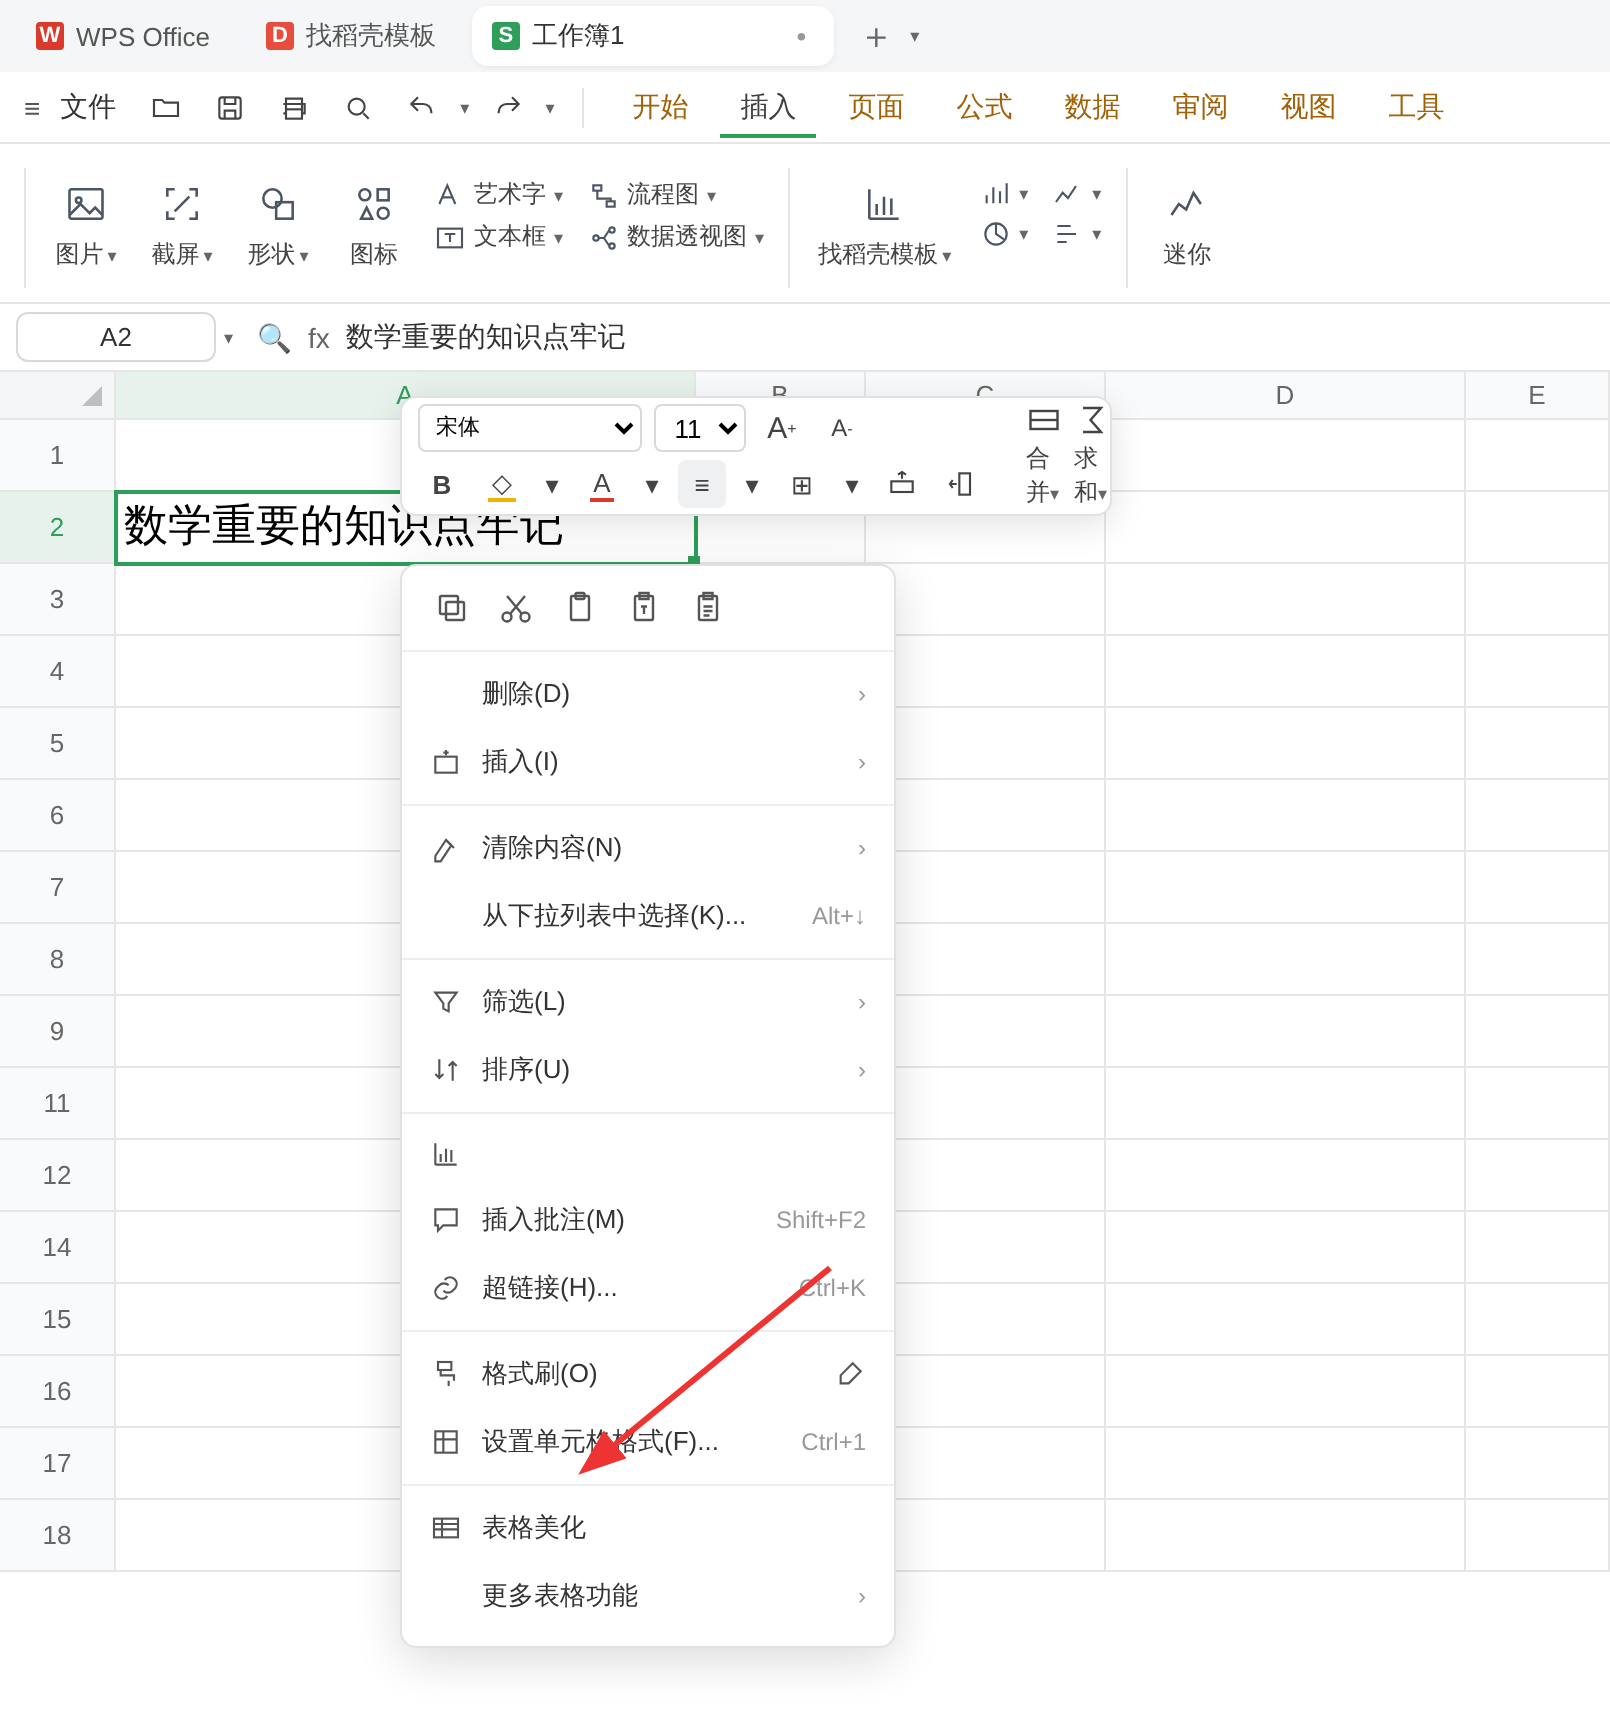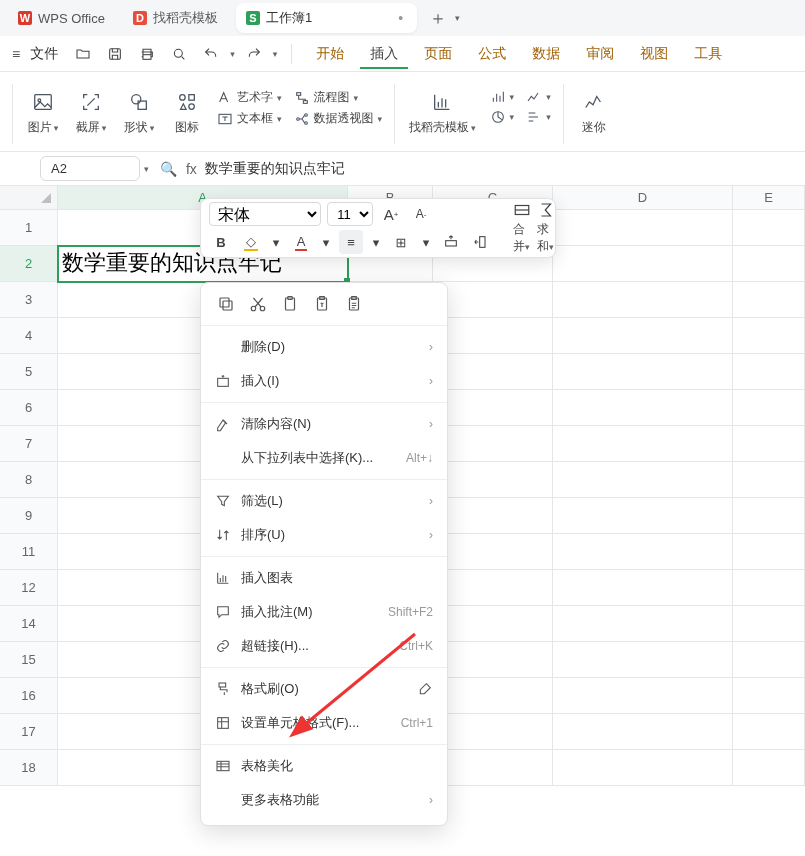--- a/index.html
+++ b/index.html
@@ -32,21 +32,21 @@
 .rbtn .ricon { width: 22px; height: 22px; color: #4b5563; }
 .rbtn .lbl { display: flex; align-items: center; gap: 2px; }
 .car { font-size: 9px; color: #666; }
 .rsmall { display: flex; flex-direction: column; gap: 4px; justify-content: center; padding: 2px 6px; }
 .rsmall .row { display: flex; align-items: center; gap: 4px; font-size: 12px; color: #444; cursor: pointer; }
 .rsmall .row .mi { width: 16px; height: 16px; color: #4b5563; }
 .rdiv { width: 1px; height: 60px; background: #e6e6e6; margin: 0 4px; }
 
 
 .refbar { height: 34px; display: flex; align-items: center; padding: 0 8px; gap: 6px; border-bottom: 1px solid #e6e6e6; }
-.namebox { border: 1px solid #d9d9d9; border-radius: 6px; padding: 4px 10px; min-width: 100px; font-size: 13px; color: #333; text-align: left; background: #fff; margin-left: 32px; }
+.namebox { border: 1px solid #d9d9d9; border-radius: 6px; padding: 4px 10px; min-width: 100px; font-size: 13px; color: #333; text-align: center; background: #fff; }
 .fxgrp { display: flex; align-items: center; gap: 8px; margin-left: 6px; }
 .fxicon { color: #666; font-size: 14px; }
 .fxinput { border: none; outline: none; font-size: 14px; color: #333; width: 420px; }
 
 
 .sheet { position: relative; }
 .hdrrow { display: flex; }
 .corner { width: 58px; height: 24px; background: #f5f6f7; border-right: 1px solid #e6e6e6; border-bottom: 1px solid #e6e6e6; display:flex;align-items:center;justify-content:flex-end; padding-right:6px;}
 .corner svg{width:10px;height:10px;color:#bfbfbf;}
 .colh { height: 24px; background: #f9fafb; border-right: 1px solid #e6e6e6; border-bottom: 1px solid #e6e6e6; text-align: center; font-size: 13px; color: #666; line-height: 24px; }
@@ -58,21 +58,21 @@
 .cell.sel { outline: 2px solid #2e9e5b; outline-offset: -1px; z-index: 2; }
 .cell.cA{width:290px;} .cell.cB{width:85px;} .cell.cC{width:120px;} .cell.cD{width:180px;} .cell.cE{width:72px;}
 .colh.cA{width:290px;} .colh.cB{width:85px;} .colh.cC{width:120px;} .colh.cD{width:180px;} .colh.cE{width:72px;}
 .cellval { position: absolute; left: 4px; top: 2px; font-size: 22px; font-family: "SimSun", serif; color: #000; white-space: nowrap; }
 .handle { position:absolute; right:-3px; bottom:-3px; width:6px; height:6px; background:#2e9e5b;}
 
 
 .minitb { position: absolute; left: 200px; top: 198px; width: 356px; height: 60px; background: #fff; border: 1px solid #e1e1e1; border-radius: 8px; box-shadow: 0 4px 18px rgba(0,0,0,.12); display: flex; align-items: center; padding: 4px 8px; gap: 6px; z-index: 10; }
 .minitb .col { display: flex; flex-direction: column; gap: 4px; }
 .minitb .rowf { display: flex; align-items: center; gap: 6px; }
-.minitb select.font { width:112px; height: 24px; border: 1px solid #d9d9d9; border-radius: 4px; font-size: 16px; padding: 0 4px; background:#fff;}
+.minitb select.font { width:112px; height: 24px; border: 1px solid #d9d9d9; border-radius: 4px; font-size: 11px; padding: 0 4px; background:#fff;}
 .minitb select.size { width:46px; height: 24px; border: 1px solid #d9d9d9; border-radius: 4px; font-size: 13px; text-align:center; background:#fff;}
 .mib { width: 24px; height: 24px; display: inline-flex; align-items: center; justify-content: center; border-radius: 4px; cursor: pointer; color: #444; font-size: 13px; }
 .mib.mcar{width:14px;}
 .mib .ul{border-bottom:2px solid #f2b200;padding:0 2px;}
 .mib .ulr{border-bottom:2px solid #d93a2b; padding:0 2px;}
 .minitb .vd { width:1px; height:44px; background:#e8e8e8; margin:0 4px;}
 .minitb .stk { display:flex; flex-direction:column; align-items:center; gap:2px; font-size:12px; color:#444;}
 .minitb .stk .si{width:18px;height:18px;}
 
 
@@ -567,21 +567,20 @@
         <path d="M7 4v14M4 15l3 3 3-3M17 20V6M14 9l3-3 3 3"></path>
       </svg>
       <span class="lbl">排序(U)</span>
       <span class="arr">›</span>
     </div>
   <div class="sep"></div>
   <div class="mi">
       <svg class="mic" viewBox="0 0 24 24" fill="none" stroke="currentColor" stroke-width="1.6">
         <path d="M4 20V4M4 20h16M8 18v-6M12 18V8M16 18v-9"></path>
       </svg>
-      <span class="lbl">插入图表</span>
     </div>
   <div class="mi">
       <svg class="mic" viewBox="0 0 24 24" fill="none" stroke="currentColor" stroke-width="1.6">
         <path d="M4 4h16v12H10l-4 4v-4H4z"></path>
       </svg>
       <span class="lbl">插入批注(M)</span>
       <span class="sc">Shift+F2</span>
     </div>
   <div class="mi">
       <svg class="mic" viewBox="0 0 24 24" fill="none" stroke="currentColor" stroke-width="1.6">

